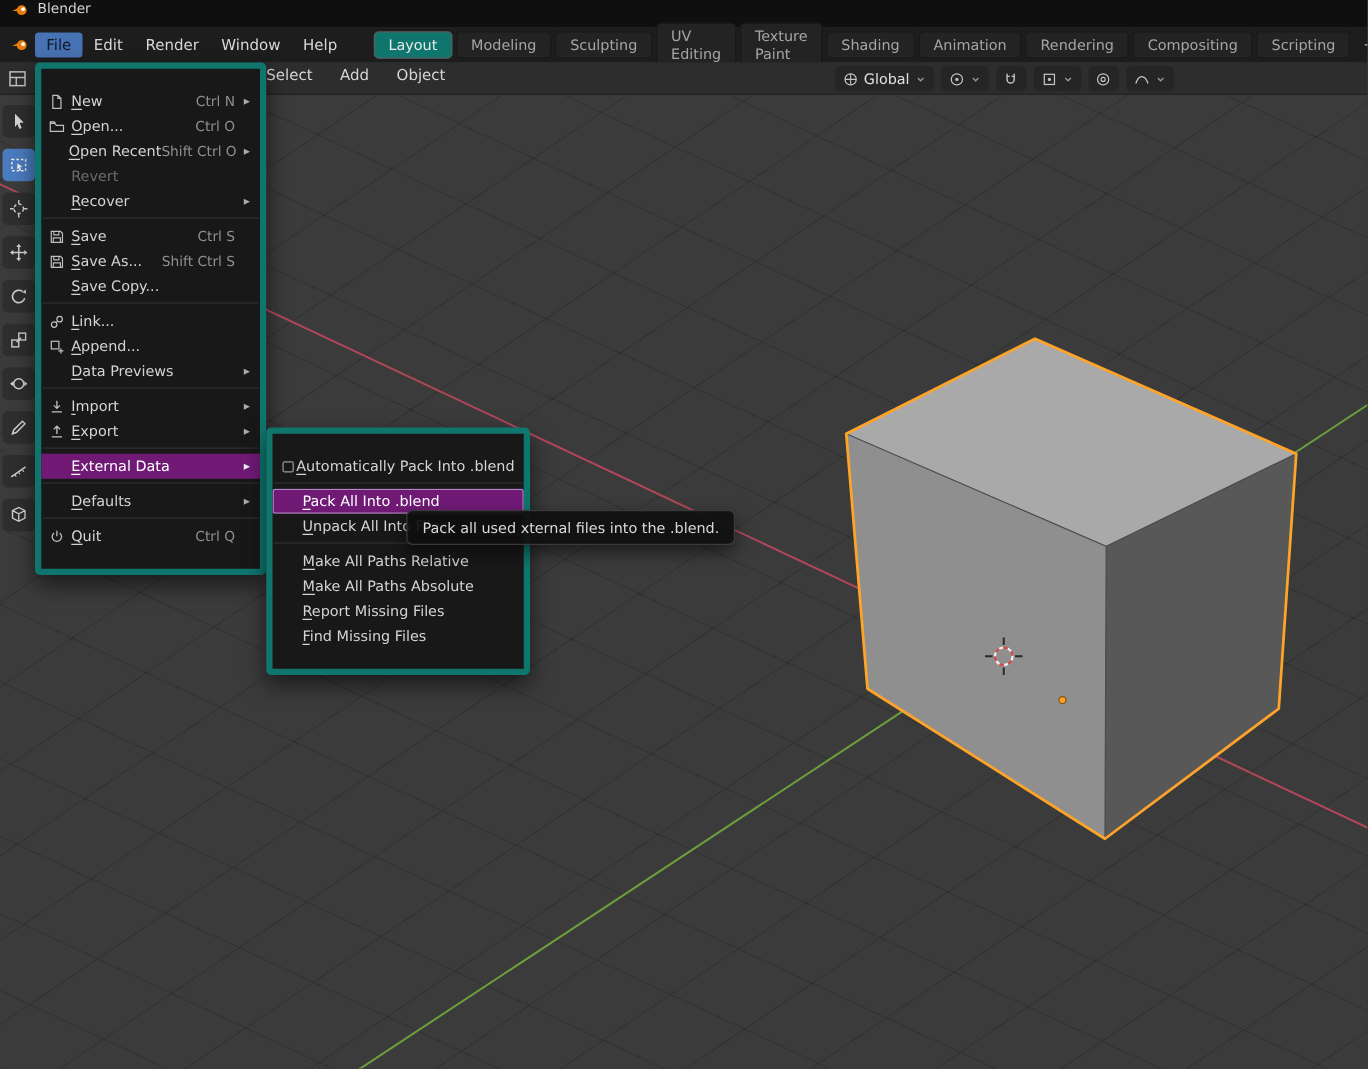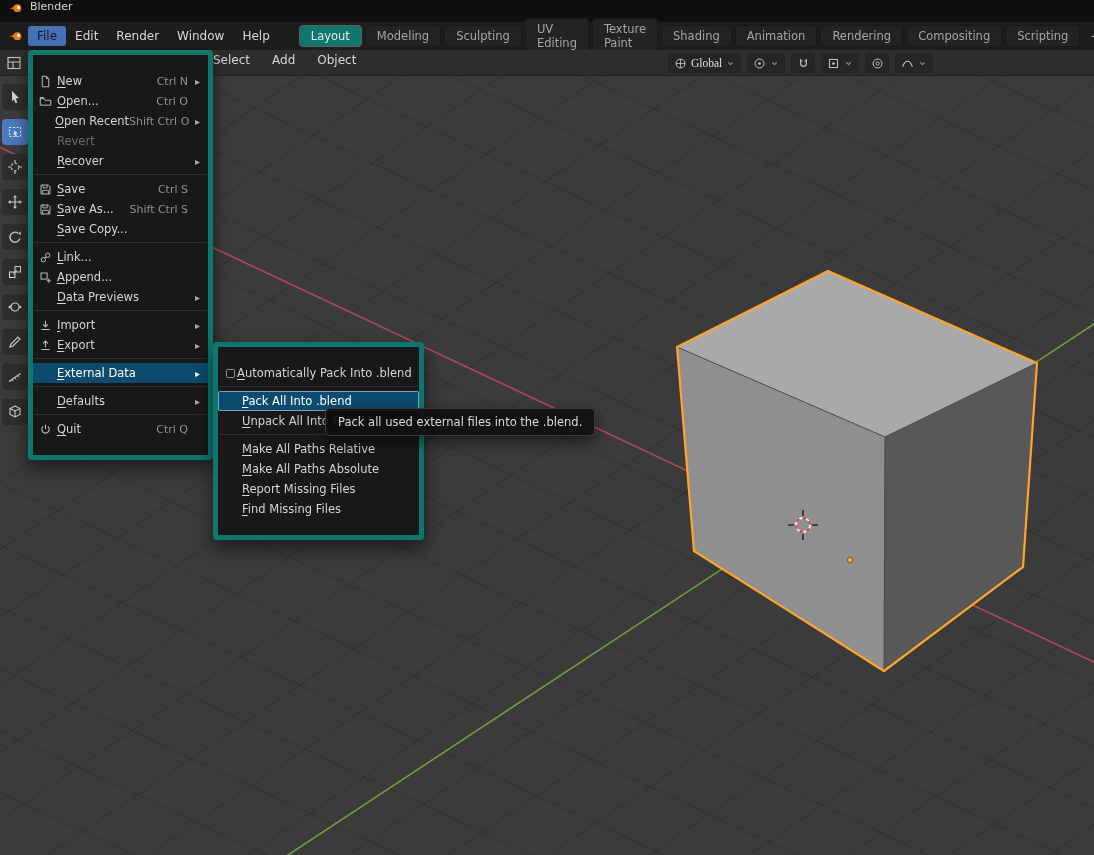--- a/index.html
+++ b/index.html
@@ -27,21 +27,21 @@
   
   .vp-header { position:absolute; left:0; top:50px; width:1094px; height:26px;
     background:#2d2d2d; border-bottom:1px solid #232323; }
   .editor-type { position:absolute; left:6px; top:4px; width:26px; height:18px;
     display:flex; align-items:center; gap:2px; }
   .vp-menus { position:absolute; left:207px; top:0; height:26px; display:flex; gap:10px; }
   .vp-menu { color:#d6d6d6; font-size:12px; padding:3px 6px; border-radius:3px; }
   .vp-right { position:absolute; left:668px; top:2px; height:22px; display:flex; align-items:center; gap:6px; }
   .widget { display:flex; align-items:center; gap:4px; background:#252525; border-radius:4px;
     padding:2px 6px; height:20px; }
-  .widget .wlabel { color:#e0e0e0; font-size:11.5px;font-family:Liberation Serif, serif; }
+  .widget .wlabel { color:#e0e0e0; font-size:11.5px; }
   .icbtn { display:flex; align-items:center; justify-content:center; background:#252525;
     border-radius:4px; width:24px; height:20px; }
 
   
   .viewport { position:absolute; left:0; top:76px; width:1094px; height:779px;
     background-color:#3b3b3b;
     background-image:
       repeating-linear-gradient(25deg,  rgba(0,0,0,0.12) 0 1.2px, transparent 1.2px 56px),
       repeating-linear-gradient(146deg, rgba(0,0,0,0.12) 0 1.2px, transparent 1.2px 56px);
   }
@@ -57,21 +57,21 @@
   .dropdown { position:absolute; background:#181818; border:5px solid #0f766e; border-radius:4px;
     box-shadow:0 8px 18px rgba(0,0,0,0.55); padding:16px 0; }
   .file-menu { left:28px; top:50px; width:185px; z-index:40; }
   .submenu { left:213px; top:342px; width:211px; z-index:50; }
   .mi { display:flex; align-items:center; height:20px; padding:0 8px 0 6px; font-size:11.5px; color:#d4d4d4; }
   .mi .ic { width:18px; display:flex; align-items:center; justify-content:flex-start; }
   .mi .lb { white-space:nowrap; }
   .mi .sc { margin-left:auto; color:#8f8f8f; font-size:11px; white-space:nowrap; }
   .mi .ar { width:12px; text-align:right; color:#aaaaaa; font-size:10px; }
   .mi.disabled { color:#6c6c6c; }
-  .mi.hl { background:#0c4a6e; color:#ffffff; }
+  .mi.hl { background:#701a75; color:#ffffff; }
   .mi.hl .sc, .mi.hl .ar { color:#e8eefb; }
   .mi.outlined { box-shadow:inset 0 0 0 1px rgba(220,235,255,0.55); border-radius:2px; }
   .msep { height:1px; background:#2e2e2e; margin:3px 1px 4px 1px; }
   .u { text-decoration:underline; text-underline-offset:2px; }
 
   
   .tooltip { position:absolute; left:325px; top:408px; z-index:60; background:#0f0f0fee;
     border:1px solid #3a3a3a; border-radius:5px; padding:6px 12px; color:#dadada;
     font-size:11.5px; white-space:nowrap; box-shadow:0 6px 14px rgba(0,0,0,0.5); }
 
@@ -537,16 +537,16 @@
       <span class="sc"></span>
     </div>
     <div class="mi">
       <span class="ic"></span>
       <span class="lb accel"><span class="u">F</span>ind Missing Files</span>
       <span class="sc"></span>
     </div>
   </div>
 
   <div class="tooltip">
-    <span>Pack all used external files into the .blend.</span>
+    <span>Pack all used xternal files into the .blend.</span>
   </div>
 
 </div>
 
 </body></html>

